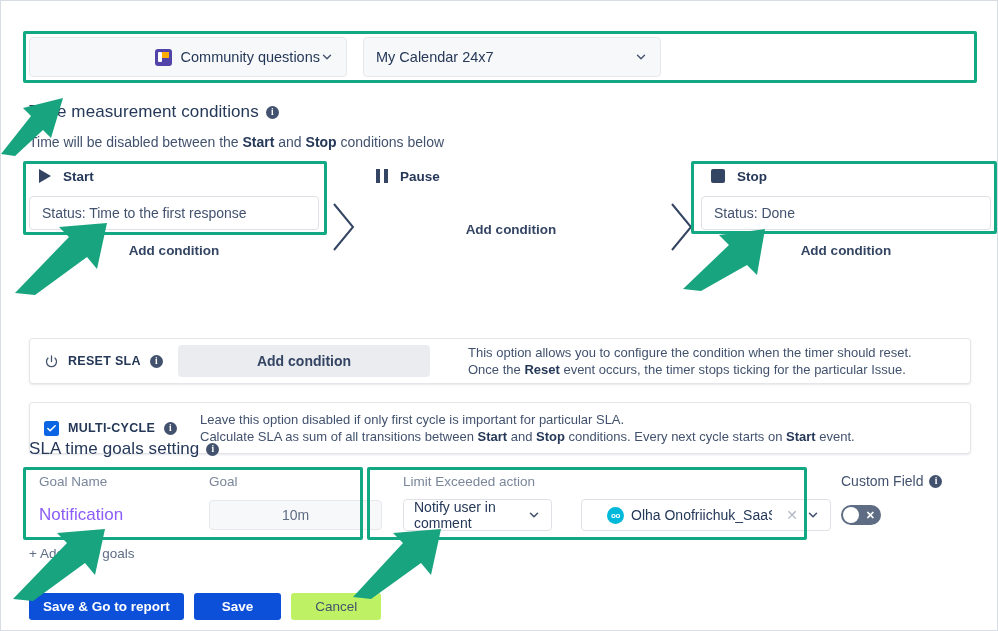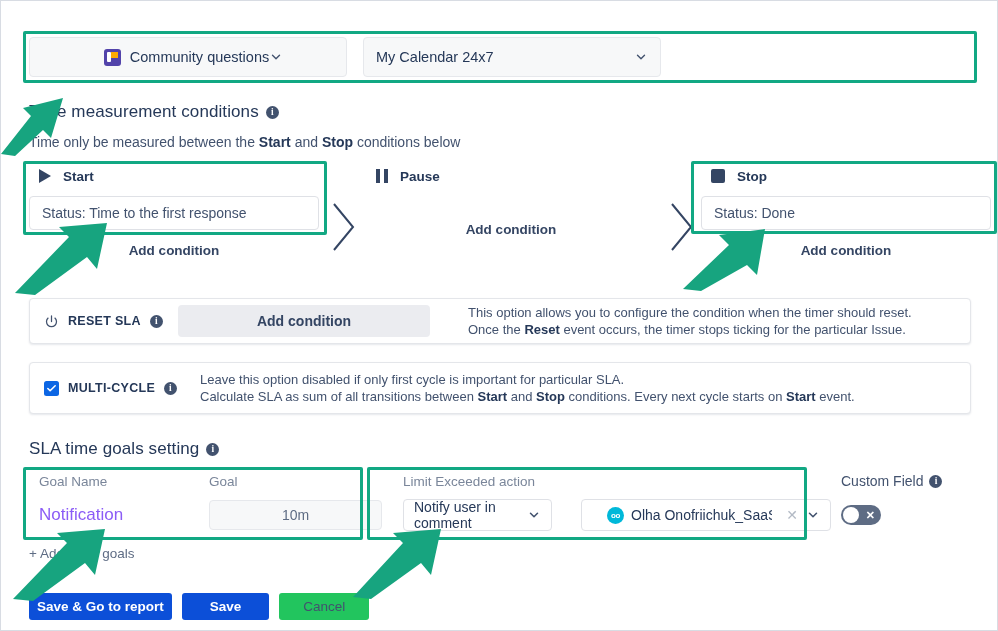--- a/index.html
+++ b/index.html
@@ -21,21 +21,21 @@
   
   .toprow {
     position:absolute; left:28px; top:36px; width:942px; height:40px;
     display:flex; align-items:center; gap:16px;
   }
   .field {
     height:40px; background:#f7f8f9; border:1px solid #e6e8ec; border-radius:4px;
     display:flex; align-items:center; padding:0 12px; font-size:14.5px; color:#253858;
   }
   .field.name { width:310px; }
-  .field.project { width:318px; justify-content:center;padding-left:23px; }
+  .field.project { width:318px; justify-content:flex-end;padding-left:23px; }
   .field.calendar { width:298px; justify-content:space-between; }
   .proj-left { display:flex; align-items:center; gap:9px; }
   .proj-icon {
     width:17px; height:17px; border-radius:3px; background:#5243aa;
     position:relative; flex:none;
   }
   .proj-icon:before {
     content:""; position:absolute; left:3px; top:3.5px;
     width:4px; height:10px; background:#ffffff; border-radius:1px;
   }
@@ -96,21 +96,21 @@
     position:absolute; width:26px; height:52px; color:#344563;
   }
   .sep1 { left:330px; top:200px; }
   .sep2 { left:668px; top:200px; }
 
   
   .panel {
     position:absolute; left:28px; width:942px;
     background:#fff; border:1px solid #e4e6ea; border-radius:4px;
     box-shadow:0 1px 2px rgba(9,30,66,.10);
-    display:flex; align-items:center;
+    display:flex; align-items:center;margin-top:40px;
   }
   .p-reset { top:297px; height:46px; }
   .p-multi { top:361px; height:52px; }
 
   .panel-label {
     display:flex; align-items:center; gap:9px; width:148px; padding-left:14px;
     font-size:12.5px; font-weight:bold; color:#253858; letter-spacing:.3px;
   }
   .ic-power { width:15px; height:15px; color:#42526e; flex:none; }
   .cbx {
@@ -177,24 +177,24 @@
   .cf-label { font-size:14px; color:#42526e; display:flex; align-items:center; gap:6px; }
 
   .addmore {
     position:absolute; left:28px; top:545px; font-size:13.5px; color:#5e6c84;
   }
 
   
   .btnrow { position:absolute; left:28px; top:592px; display:flex; gap:10px; }
   .btn {
     height:27px; border-radius:3px; display:flex; align-items:center;
-    justify-content:center; font-size:13.5px; font-weight:bold; padding:0 8px;
+    justify-content:center; font-size:13.5px; font-weight:bold; padding:0 14px;
   }
   .btn-primary { background:#0c4fd8; color:#fff; }
-  .btn-sec { background:#22c55e; color:#42526e; font-weight:normal; }
+  .btn-sec { background:#bef264; color:#42526e; font-weight:normal; }
 
   
   .hl {
     position:absolute; border:3px solid #12a883; border-radius:2px;
     pointer-events:none;
   }
   .hl-top   { left:22px;  top:30px;  width:954px; height:52px; }
   .hl-start { left:22px;  top:160px; width:304px; height:74px; }
   .hl-stop  { left:690px; top:160px; width:306px; height:73px; }
   .hl-goalL { left:22px;  top:466px; width:340px; height:73px; }
@@ -231,21 +231,21 @@
           <polyline points="6 9 12 15 18 9"></polyline>
         </svg>
     </div>
   </div>
 
   <div class="h-sec h-tmc">
     <span>Time measurement conditions</span>
     <span class="info">i</span>
   </div>
   <div class="subline">
-    <span>Time only be measured between the </span><b>Start</b><span> and </span><b>Stop</b><span> conditions below</span>
+    <span>Time will be disabled between the </span><b>Start</b><span> and </span><b>Stop</b><span> conditions below</span>
   </div>
 
   <div class="cond col-start">
     <div class="cond-head">
       <span class="ic-play"></span>
       <span>Start</span>
     </div>
     <div class="cond-box">
       <span>Status: Time to the first response</span>
     </div>

